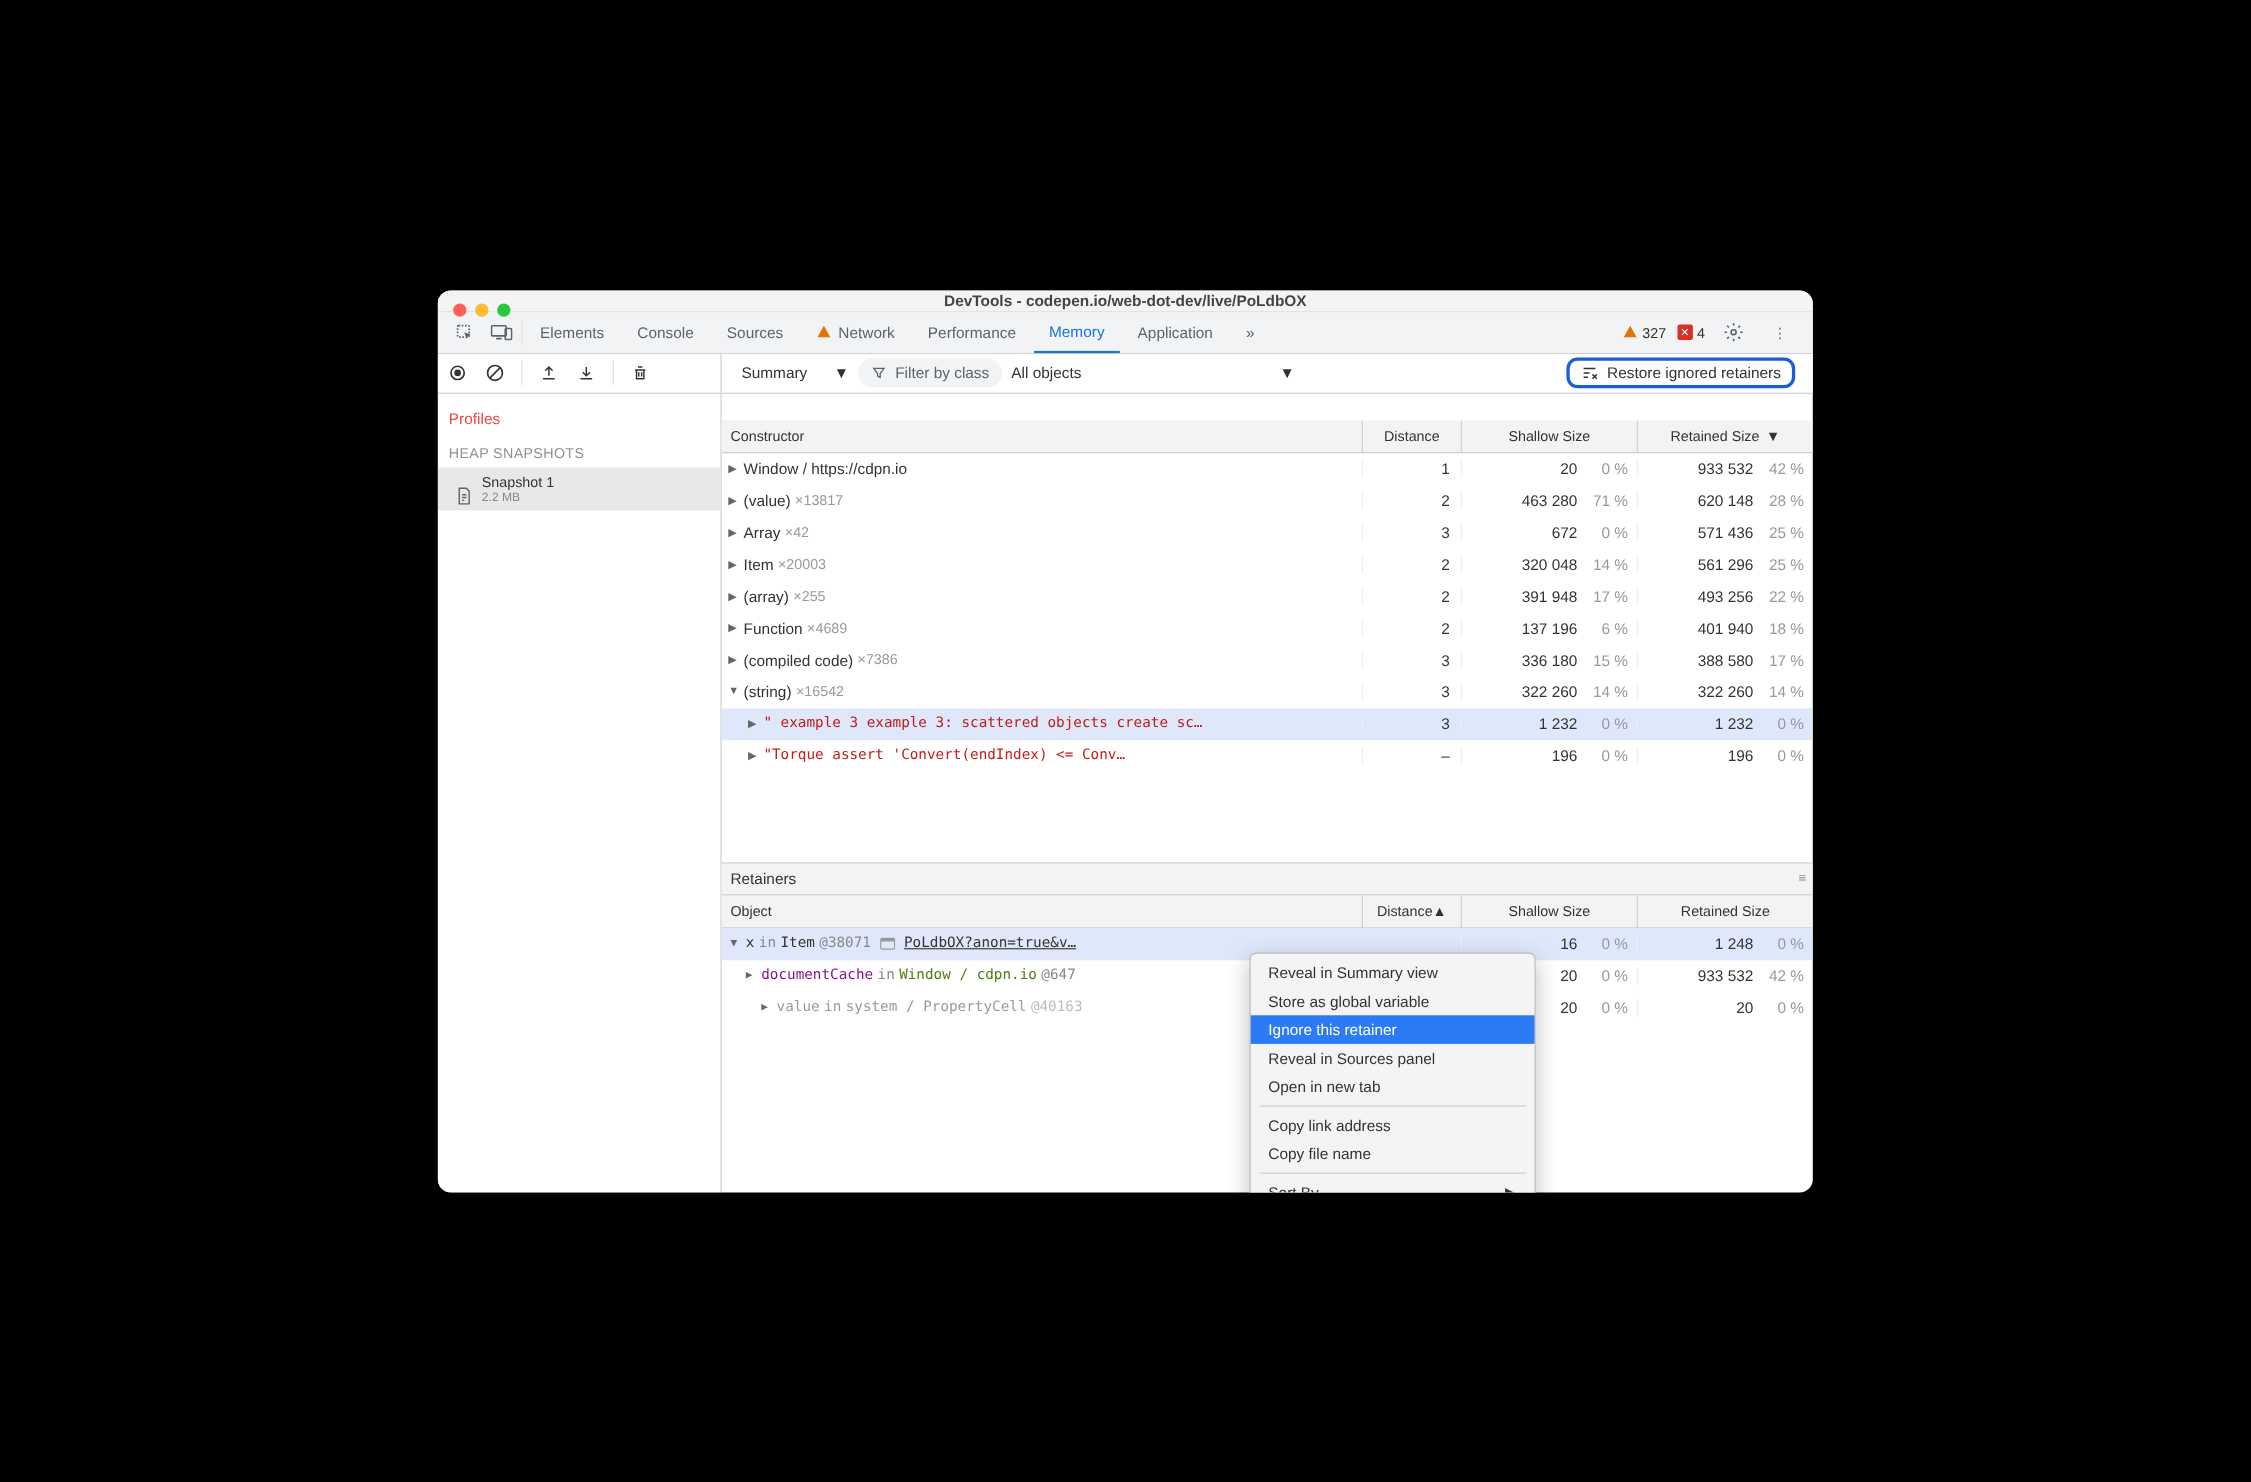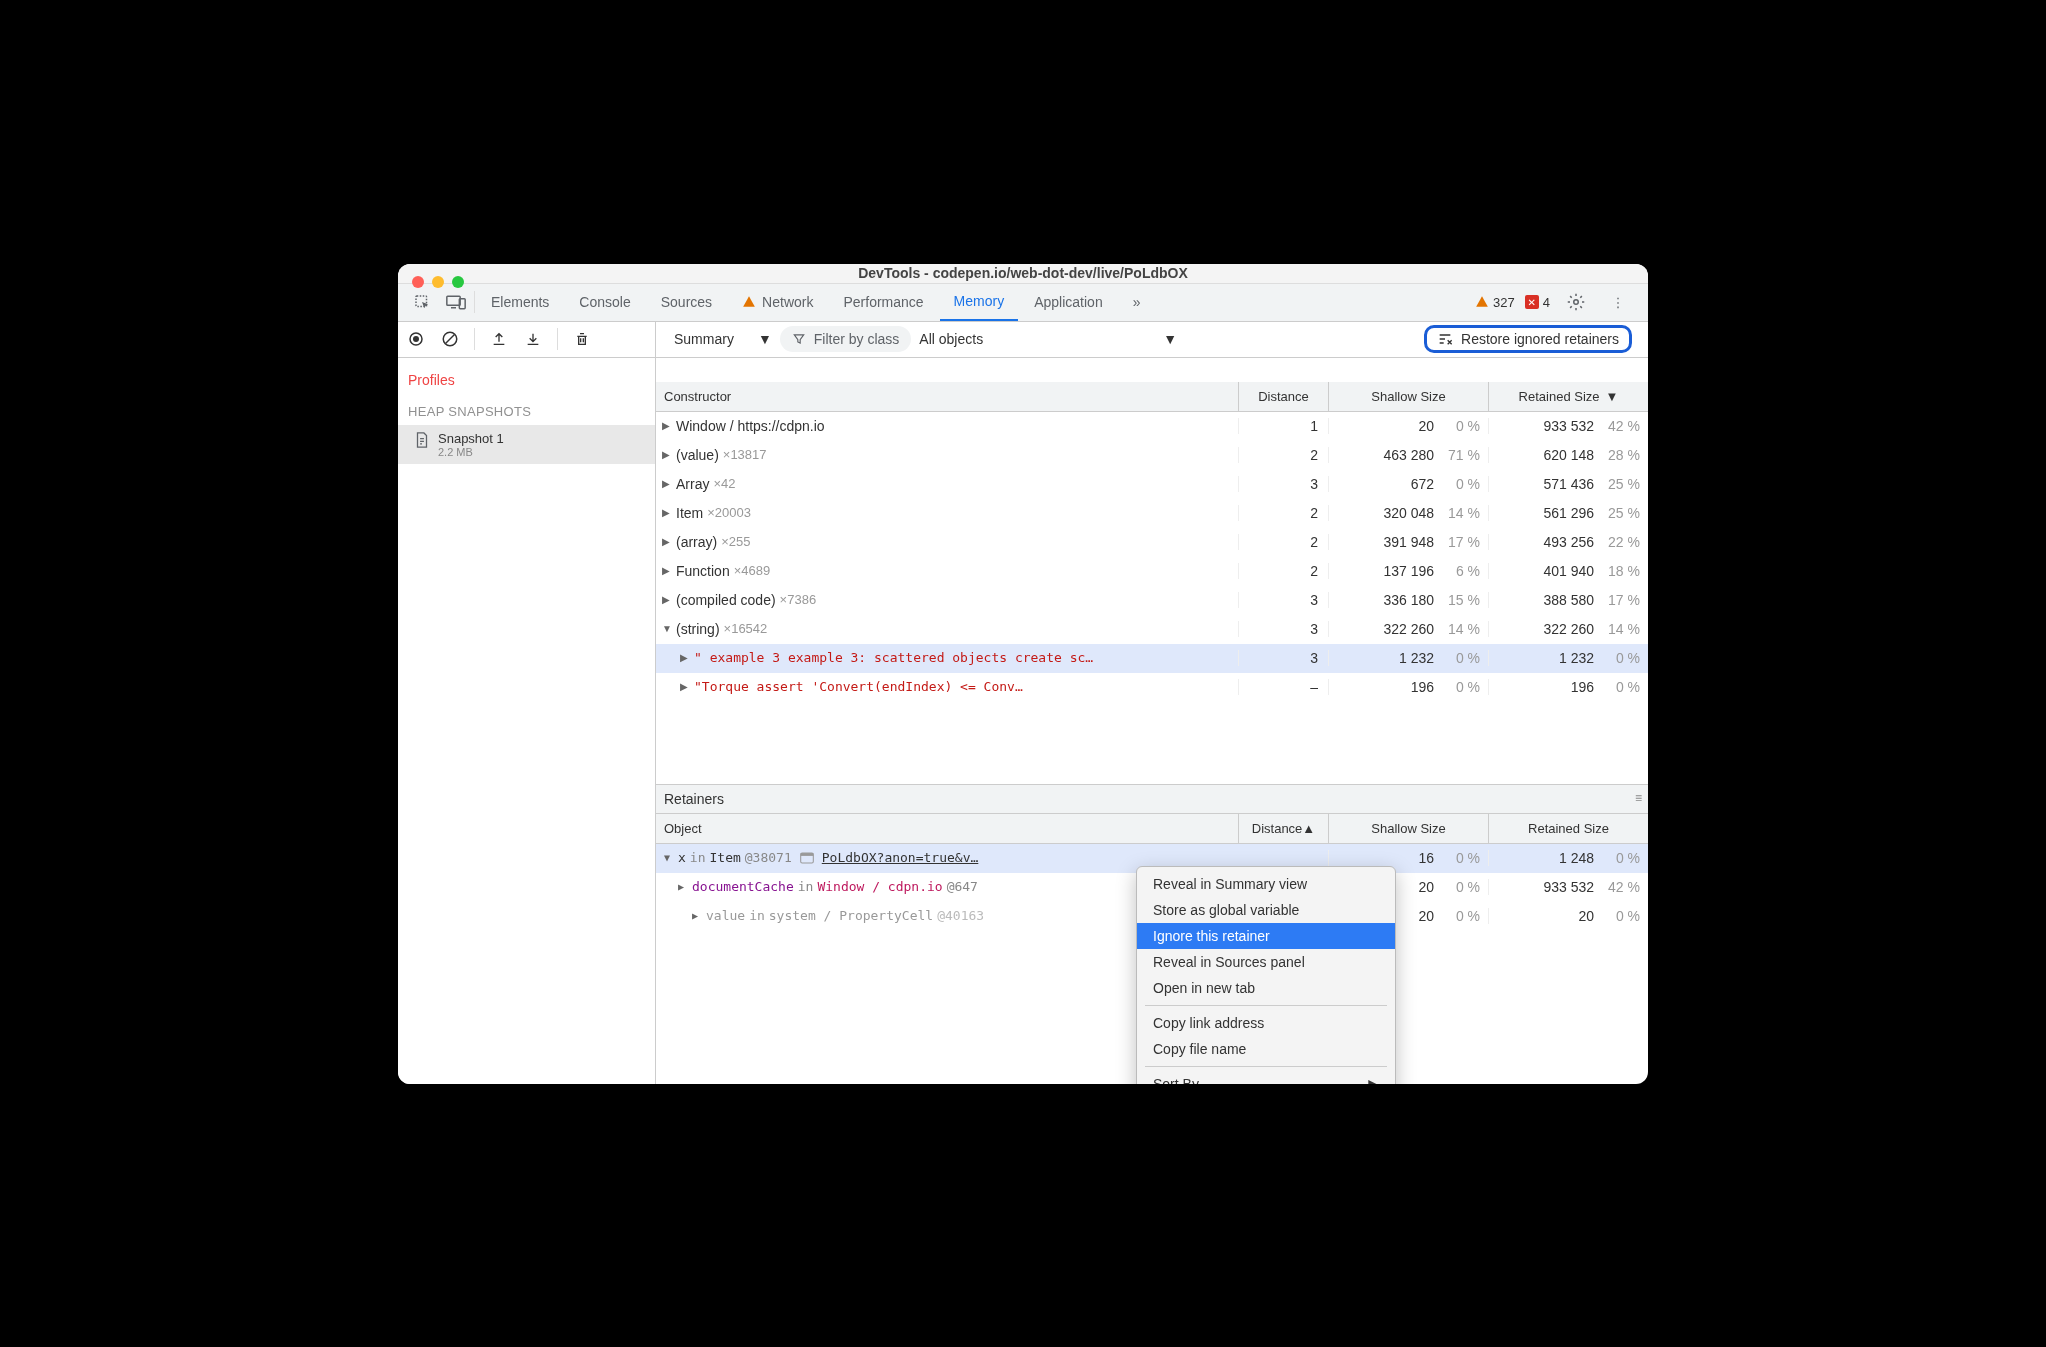--- a/index.html
+++ b/index.html
@@ -26,21 +26,21 @@
 .toolbar-divider { width: 1px; height: 22px; background: #ddd; }
 .toolbar-main { flex: 1; display: flex; align-items: center; padding: 0 10px; height: 100%; }
 .summary-dd { display: flex; align-items: center; gap: 24px; padding: 0 8px; color: #333; cursor: pointer; font-size: 14px; }
 .filter-pill { display: flex; align-items: center; gap: 8px; background: #f1f3f4; padding: 5px 12px; border-radius: 14px; color: #5f6368; font-size: 14px; }
 .all-objects { display: flex; align-items: center; gap: 180px; color: #333; font-size: 14px; padding: 0 8px; }
 .restore-btn { display: flex; align-items: center; gap: 8px; padding: 3px 10px; border: 3px solid #1a5dd6; border-radius: 10px; margin-left: auto; margin-right: 6px; font-size: 14px; }
 .body { flex: 1; display: flex; overflow: hidden; }
 .sidebar { width: 258px; border-right: 1px solid #ccc; background: #fff; padding: 10px 0; }
 .side-h { font-size: 14px; color: #ef4444; padding: 4px 10px 10px; }
 .side-cat { font-size: 13px; color: #919191; padding: 6px 10px; letter-spacing: .3px; }
-.side-item { display: flex; align-items: flex-start; gap: 8px; padding: 6px 10px 6px 16px; background: #e8e8e8; cursor: pointer; }
+.side-item { display: flex; align-items: flex-end; gap: 8px; padding: 6px 10px 6px 16px; background: #e8e8e8; cursor: pointer; }
 .side-item .doc-ic { width: 16px; height: 16px; color: #5f6368; }
 .side-item .meta { display: flex; flex-direction: column; }
 .side-item .name { font-size: 13px; color: #333; }
 .side-item .size { font-size: 11px; color: #888; }
 .main { flex: 1; display: flex; flex-direction: column; overflow: hidden; margin-top: 24px; }
 .table-header { display: flex; background: #f1f3f4; border-bottom: 1px solid #ccc; height: 30px; align-items: center; font-size: 13px; color: #333; }
 .col-con { flex: 1; padding-left: 8px; }
 .col-dist { width: 90px; text-align: center; border-left: 1px solid #ccc; height: 100%; display: flex; align-items: center; justify-content: center; }
 .col-sh { width: 160px; text-align: right; border-left: 1px solid #ccc; height: 100%; display: flex; align-items: center; justify-content: center; }
 .col-ret { width: 160px; text-align: center; border-left: 1px solid #ccc; height: 100%; display: flex; align-items: center; justify-content: center; gap: 6px; }
@@ -399,21 +399,21 @@
             <div class="rc-sz">
               <span>1 248</span>
               <span class="pct">0 %</span>
             </div>
           </div>
           <div class="row">
             <div class="rc-con mono" style="padding-left:22px">
               <span class="tri">▶</span>
               <span style="color:#881391">documentCache</span>
               <span style="color:#888"> in </span>
-              <span style="color:#be185d">Window / cdpn.io</span> 
+              <span style="color:#4d7c0f">Window / cdpn.io</span> 
               <span style="color:#888">@647</span> 
             </div>
             <div class="rc-dist"></div>
             <div class="rc-sz">
               <span>20</span>
               <span class="pct">0 %</span>
             </div>
             <div class="rc-sz">
               <span>933 532</span>
               <span class="pct">42 %</span>

